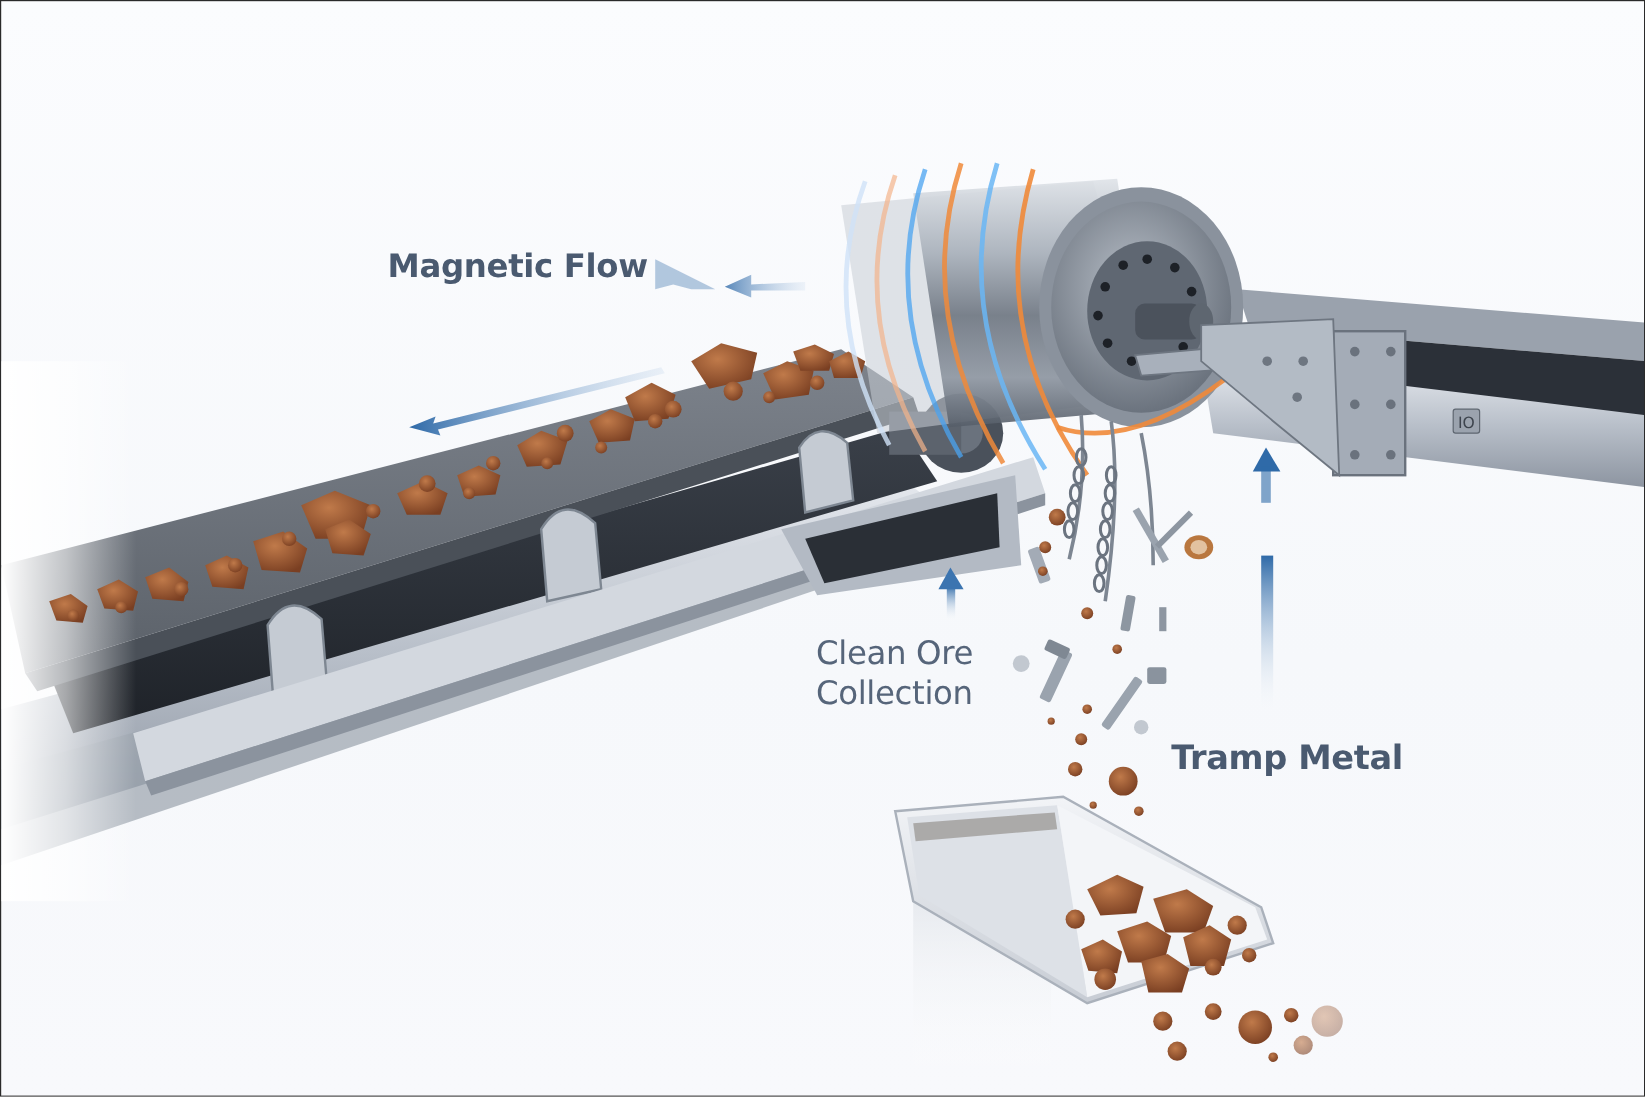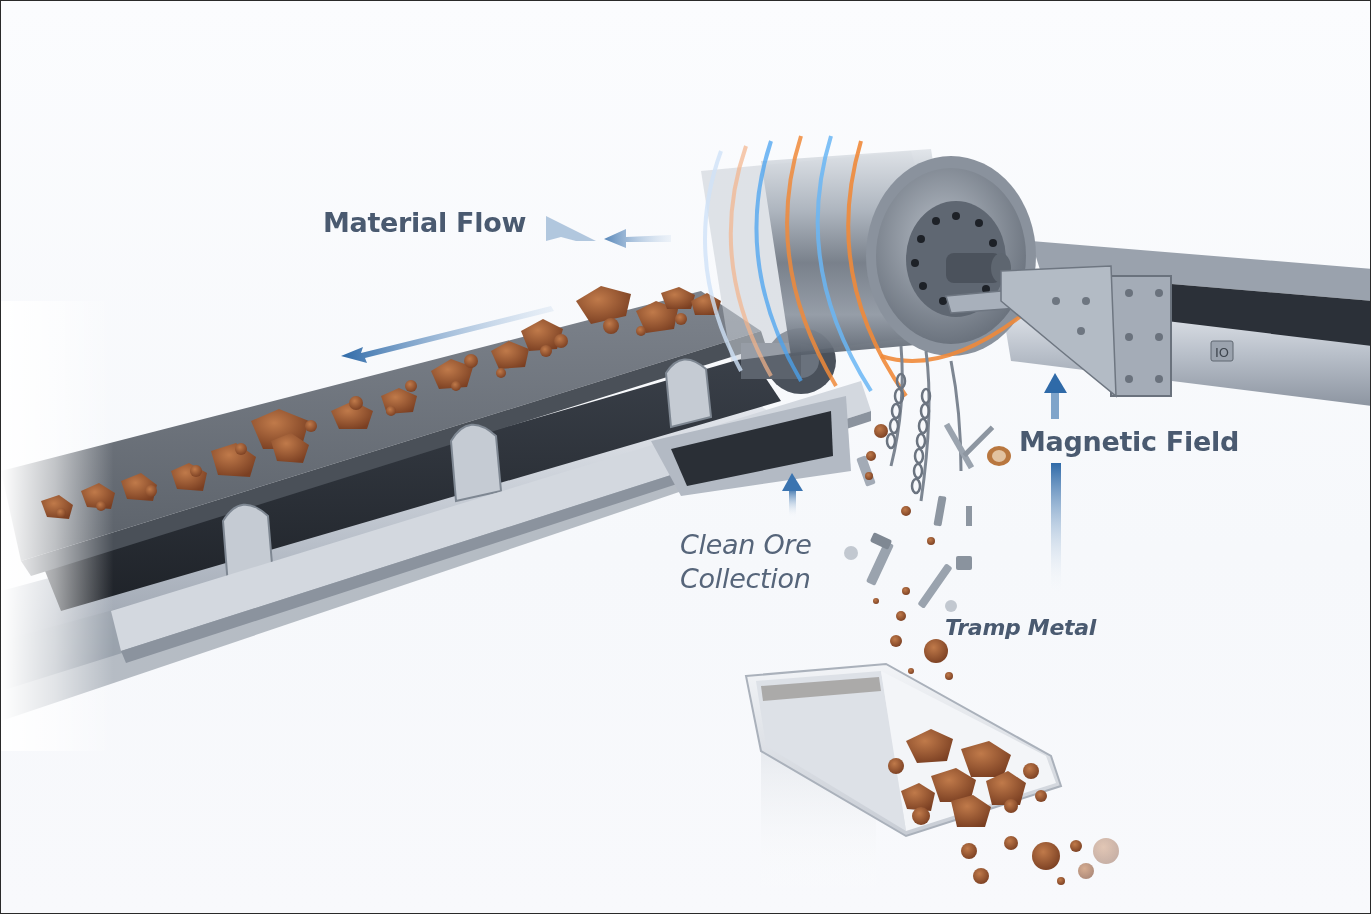--- a/index.html
+++ b/index.html
@@ -4,22 +4,22 @@
 <style>
   html, body { margin: 0; padding: 0; background: #ffffff; }
   body { width: 1371px; height: 914px; overflow: hidden; position: relative; font-family: "DejaVu Sans", sans-serif; }
   #frame { position: absolute; left: 0; top: 0; width: 1369px; height: 912px; border: 1px solid #2a2a2a; background: linear-gradient(180deg, #fbfcfe 0%, #f6f8fb 60%, #f8f9fc 100%); overflow: hidden; }
   svg.scene { position: absolute; left: 0; top: 0; }
   .label { position: absolute; color: #4e5d72; font-family: "DejaVu Sans", sans-serif; letter-spacing: -0.3px; line-height: 1.25; white-space: nowrap; }
   .label.bold { font-weight: bold; color: #4a5a70; }
   #lbl-material-flow { left: 322px; top: 205px; font-size: 27px; }
   #lbl-magnetic-field { left: 1018px; top: 424px; font-size: 27px; }
   #lbl-clean-ore { left: 679px; top: 527px; font-size: 27px; font-weight: normal; color: #56657a; }
-  #lbl-tramp-metal { left: 944px; top: 613px; font-size: 22px; }
-  .label .line { display: block; font-style: italic; }
+  #lbl-tramp-metal { left: 975px; top: 613px; font-size: 28px; }
+  .label .line { display: block; }
   .label .line.light { font-weight: normal; }
 </style>
 </head>
 <body>
 
 <div id="frame">
 
 <svg class="scene" width="1371" height="914" viewBox="0 0 1371 914">
   <defs>
     <linearGradient id="beltTop" x1="0" y1="0" x2="0" y2="1">
@@ -299,22 +299,21 @@
     <rect x="788" y="487" width="7" height="30" fill="url(#blueArrowV)"></rect>
     <polygon points="781,490 791,472 802,490" fill="#3b74b0"></polygon>
   </g>
   <g>
     <rect x="1050" y="462" width="10" height="135" fill="url(#blueArrowV)"></rect>
     <polygon points="1043,392 1054,372 1066,392" fill="#2f6aa8"></polygon>
     <rect x="1050" y="388" width="8" height="30" fill="#2f6aa8" opacity="0.6"></rect>
   </g>
 </svg>
 
-<div class="label bold" id="lbl-material-flow">Material Flow</div>
-<div class="label bold" id="lbl-magnetic-field">Magnetic Field</div>
+<div class="label bold" id="lbl-material-flow">Magnetic Flow</div>
 <div class="label" id="lbl-clean-ore">
   <span class="line">Clean Ore</span>
   <span class="line">Collection</span>
 </div>
 <div class="label bold" id="lbl-tramp-metal">
   <span class="line">Tramp Metal</span>
 </div>
 
 </div>
 

